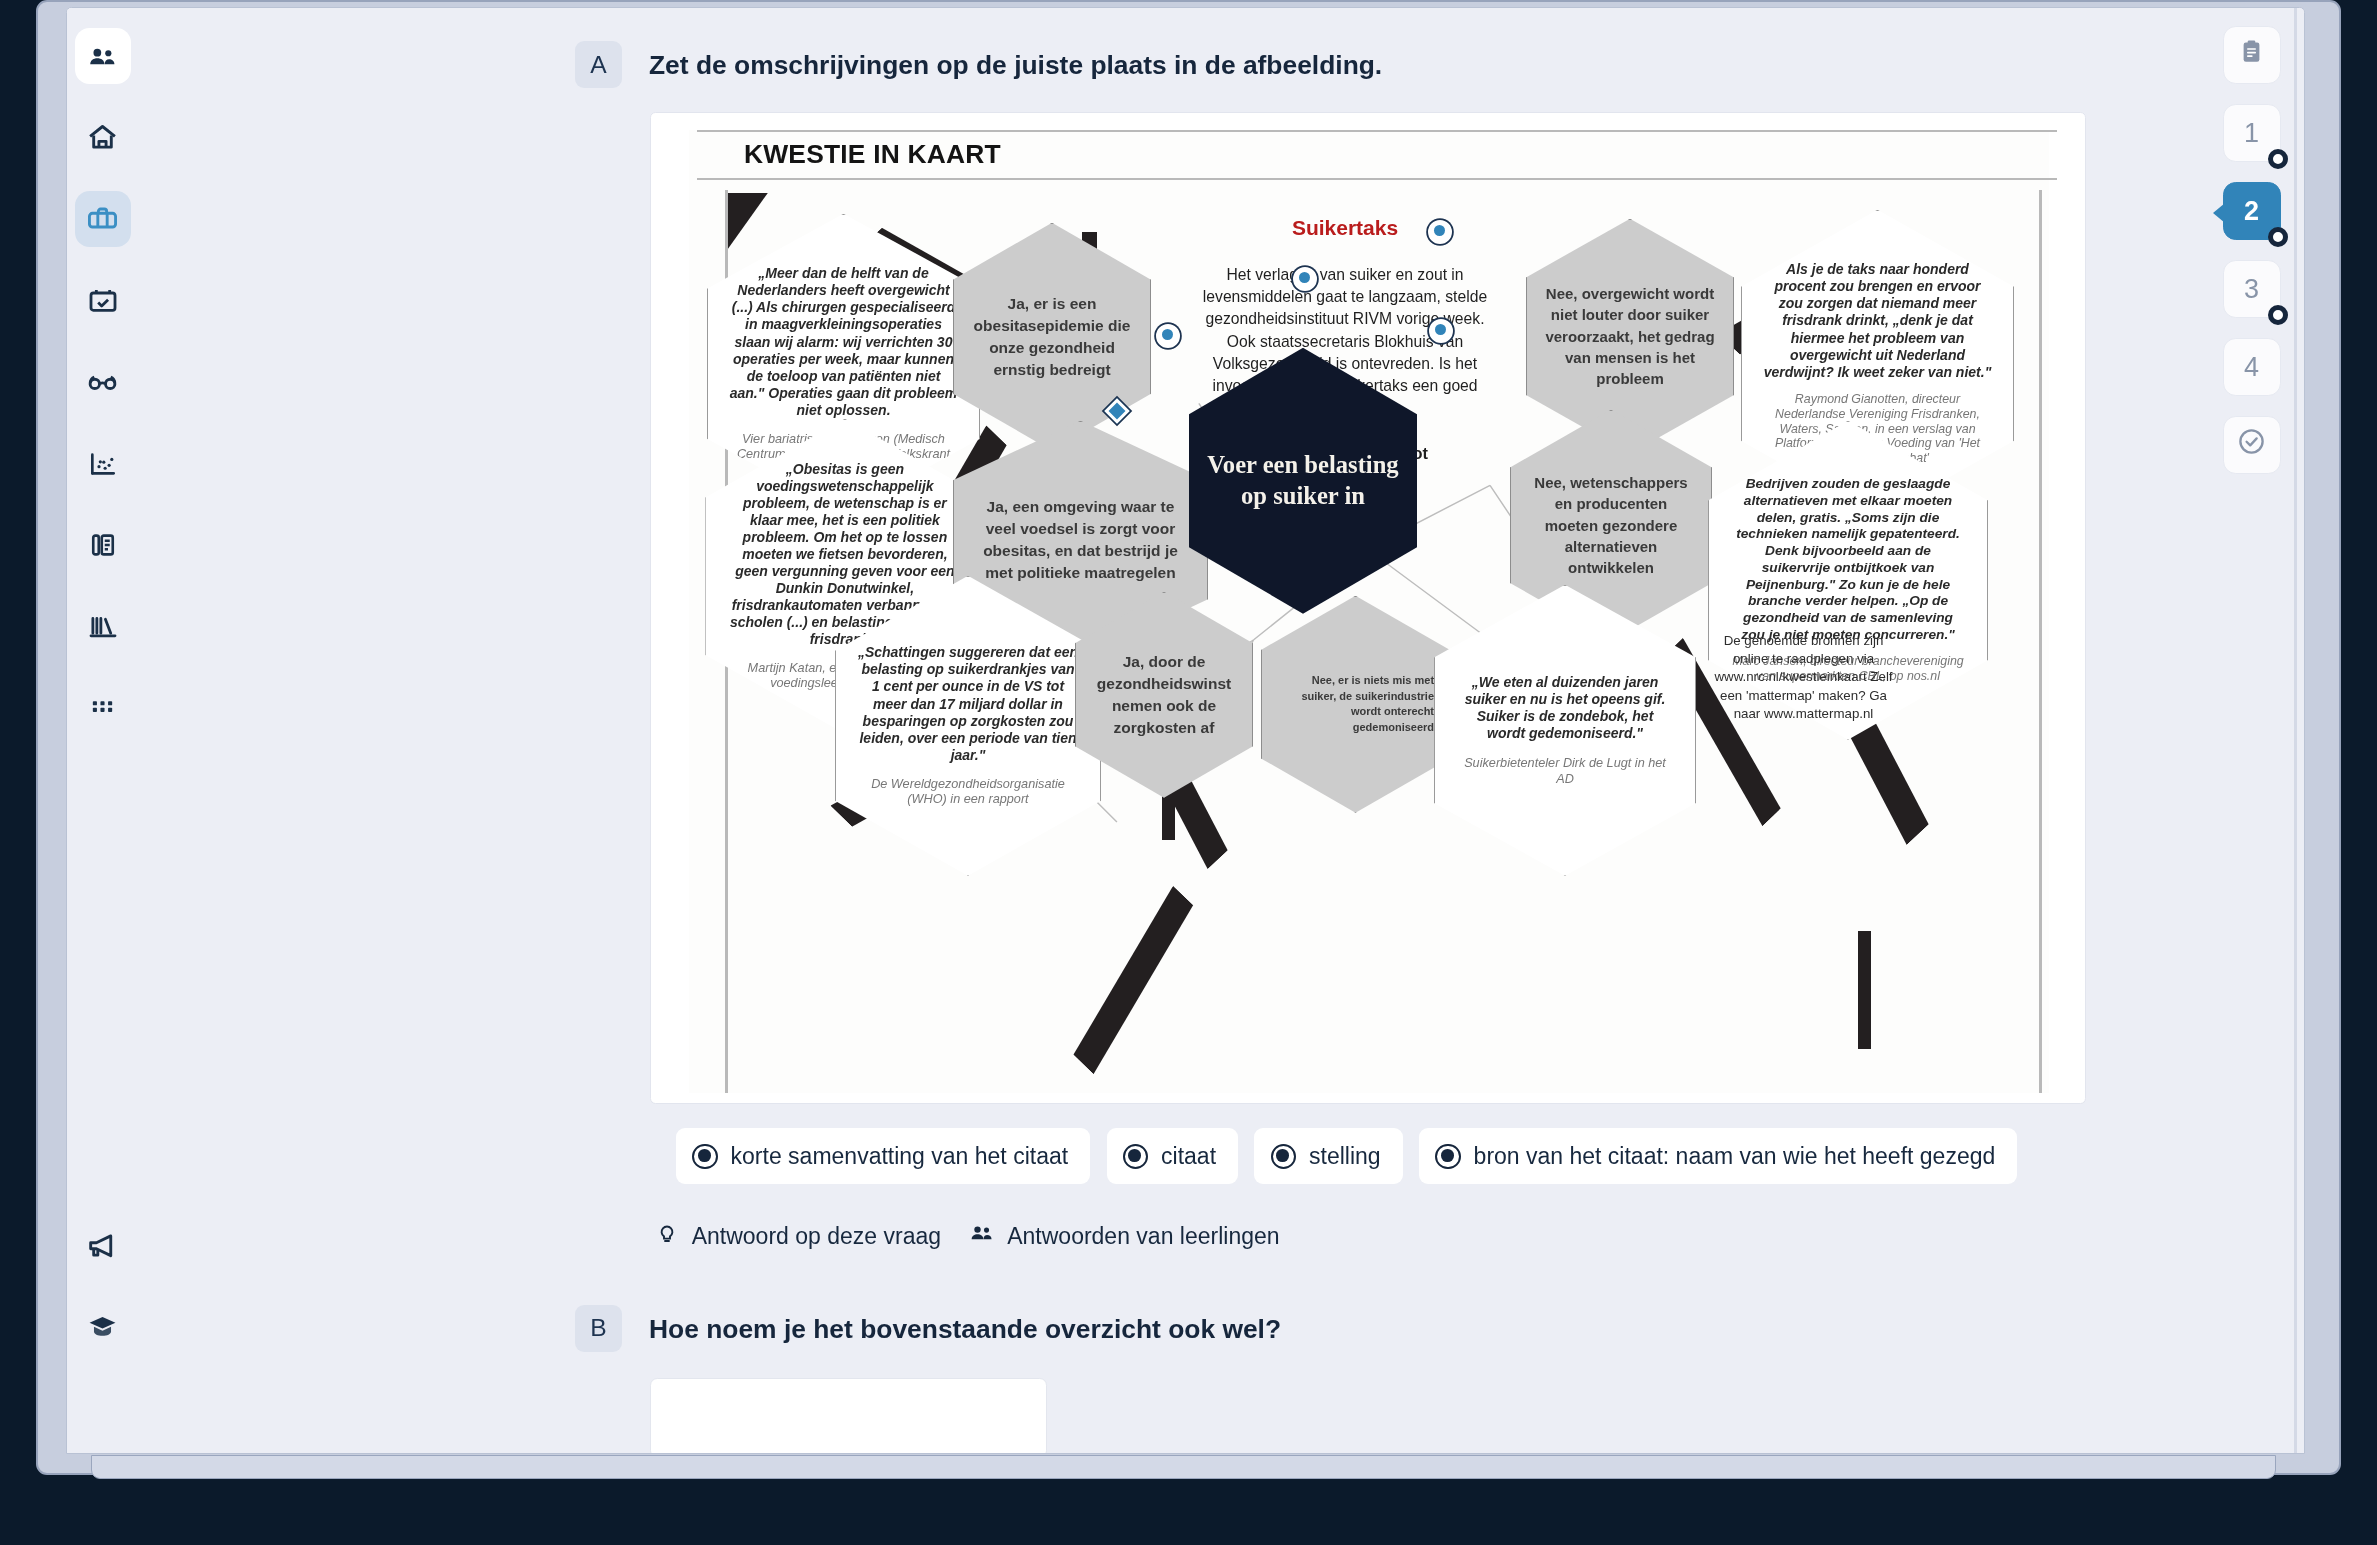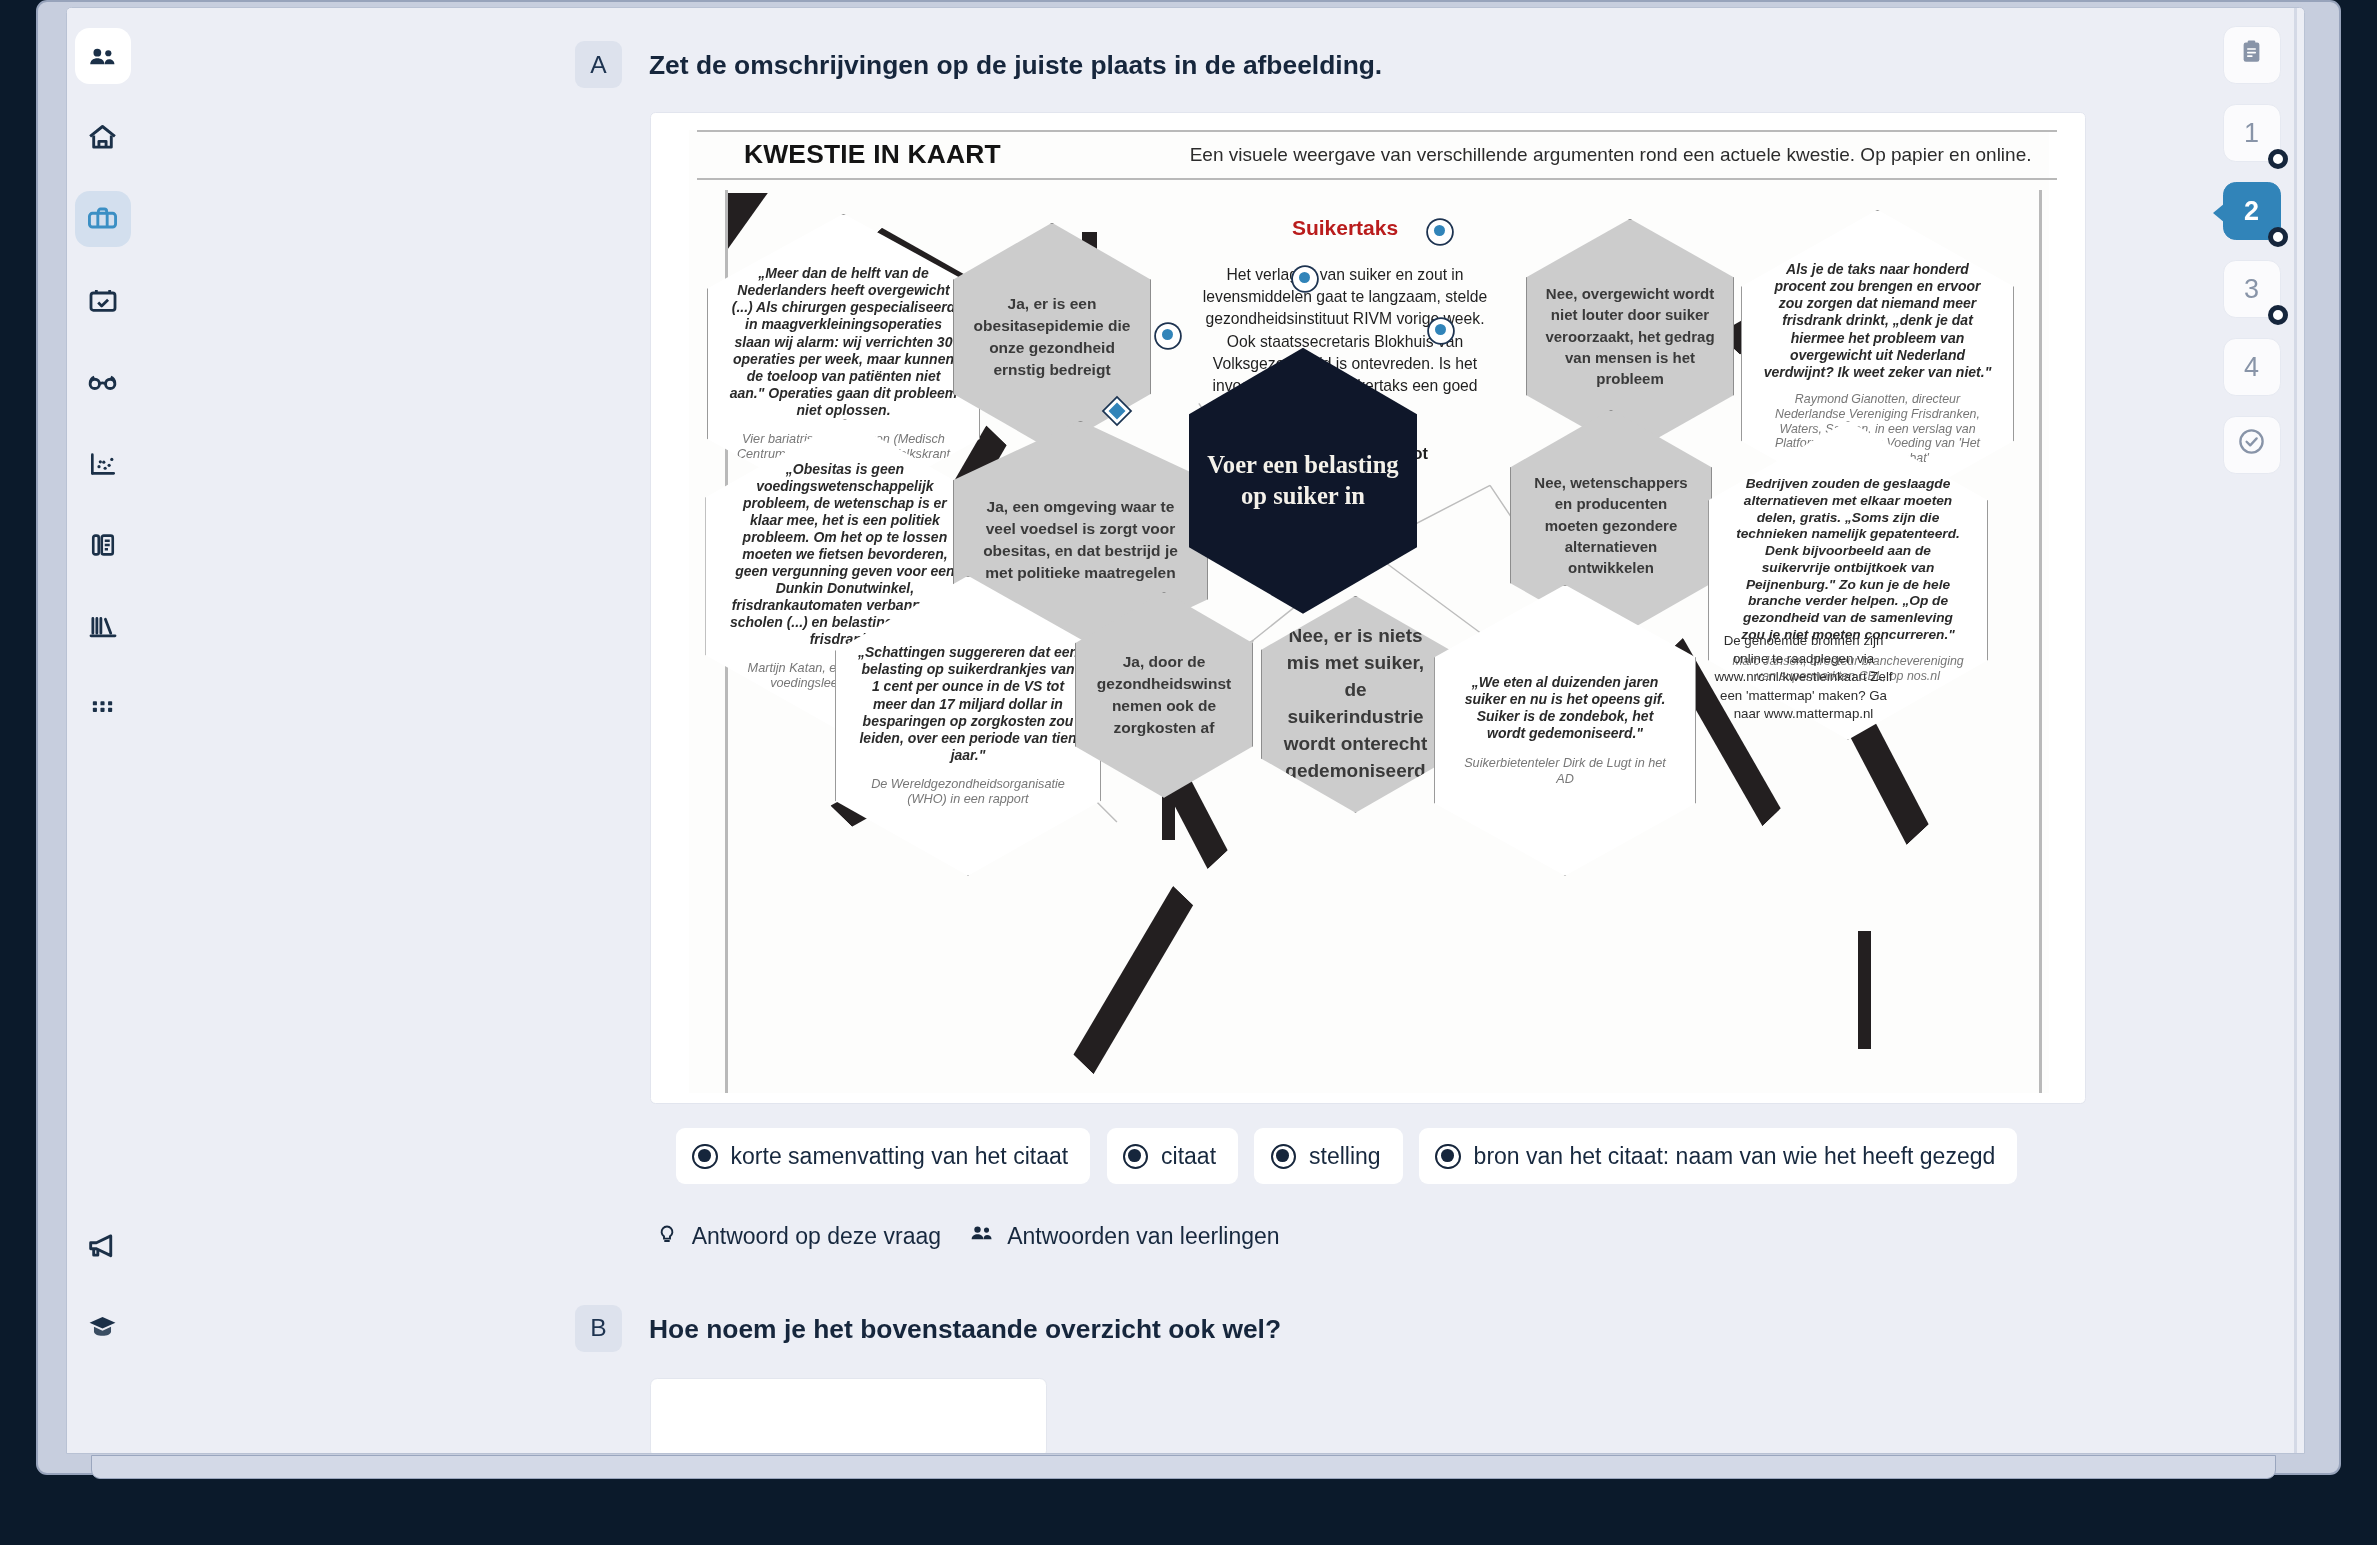--- a/index.html
+++ b/index.html
@@ -480,21 +480,20 @@
             <div class="qbadge">A</div>
             <div class="qtitle">Zet de omschrijvingen op de juiste plaats in de afbeelding.</div>
           </div>
 
           
           <div class="info-card">
             <div class="info-stage">
 
               <div class="ic-headbar">
                 <div class="ic-title">KWESTIE IN KAART</div>
-                <div class="ic-sub">Een visuele weergave van verschillende argumenten rond een actuele kwestie. Op papier en online.</div>
               </div>
               <div class="ic-leftrule"></div>
               <div class="ic-rightrule"></div>
 
               <div class="shadow-band" style="left:39px;top:63px;width:40px;height:56px;clip-path:polygon(0 0,100% 0,0 100%);"></div>
               <div class="shadow-band" style="left:157px;top:106px;width:200px;height:137px;transform:rotate(47deg);clip-path:polygon(0 46%,100% 0,100% 22%,0 68%);"></div>
               <div class="shadow-band" style="left:178px;top:346px;width:191px;height:118px;transform:rotate(-46deg);clip-path:polygon(0 40%,100% 0,100% 24%,0 64%);"></div>
               <div class="shadow-band" style="left:393px;top:102px;width:14.6px;height:164px;"></div>
               <div class="shadow-band" style="left:1047px;top:109px;width:200px;height:137px;transform:rotate(-47deg);clip-path:polygon(0 0,100% 46%,100% 68%,0 22%);"></div>
               <div class="shadow-band" style="left:1038px;top:339px;width:191px;height:127px;transform:rotate(46deg);clip-path:polygon(0 0,100% 40%,100% 64%,0 24%);"></div>
@@ -582,21 +581,21 @@
                   <div class="quote-txt" style="font-size:14px;">„Schattingen suggereren dat een belasting op suikerdrankjes van 1 cent per ounce in de VS tot meer dan 17 miljard dollar in besparingen op zorgkosten zou leiden, over een periode van tien jaar."</div>
                   <div class="src-txt" style="font-size:12.7px;margin-top:12.7px;">De Wereldgezondheidsorganisatie (WHO) in een rapport</div>
                 </div>
               </div>
 
               <div class="hex hex-gray" style="left:386px;top:462px;width:178px;height:206px;">
                 <div class="hexcell" style="font-size:15.5px;line-height:1.42;">Ja, door de gezondheidswinst nemen ook de zorgkosten af</div>
               </div>
 
               <div class="hex hex-gray" style="left:572px;top:466px;width:189px;height:217px;">
-                <div class="hexcell" style="font-size:19px;line-height:1.42;">Nee, er is niets mis met suiker, de suikerindustrie wordt onterecht gedemoniseerd</div>
+                <div class="hexcell" style="font-size:11px;line-height:1.42;text-align:right;">Nee, er is niets mis met suiker, de suikerindustrie wordt onterecht gedemoniseerd</div>
               </div>
 
               <div class="hex hex-white" style="left:745px;top:455px;width:262px;height:291px;">
                 <div class="hexcell">
                   <div class="quote-txt" style="font-size:14px;">„We eten al duizenden jaren suiker en nu is het opeens gif. Suiker is de zondebok, het wordt gedemoniseerd."</div>
                   <div class="src-txt" style="font-size:12.7px;margin-top:14.6px;">Suikerbietenteler Dirk de Lugt in het AD</div>
                 </div>
               </div>
 
               <div style="position:absolute;left:1018px;top:502px;width:193px;font-size:13.3px;line-height:1.38;color:#2d2d2d;text-align:center;">De genoemde bronnen zijn online te raadplegen via www.nrc.nl/kwestieinkaart Zelf een 'mattermap' maken? Ga naar www.mattermap.nl</div>

